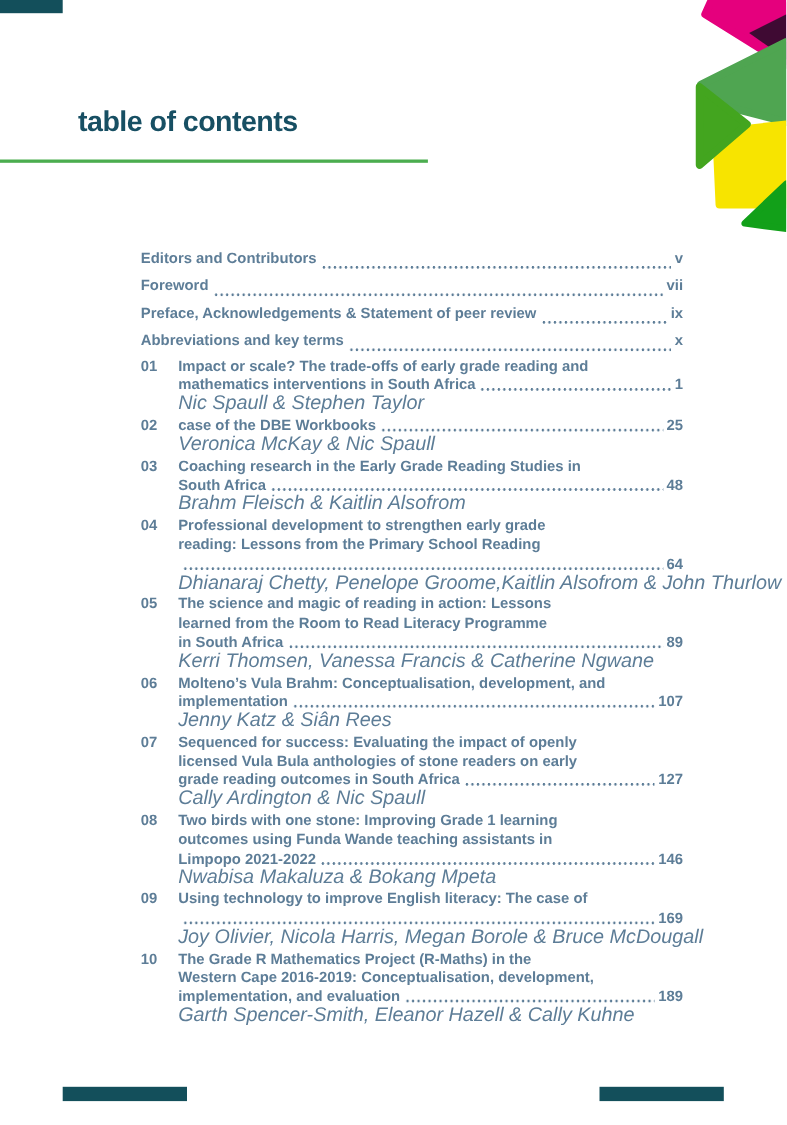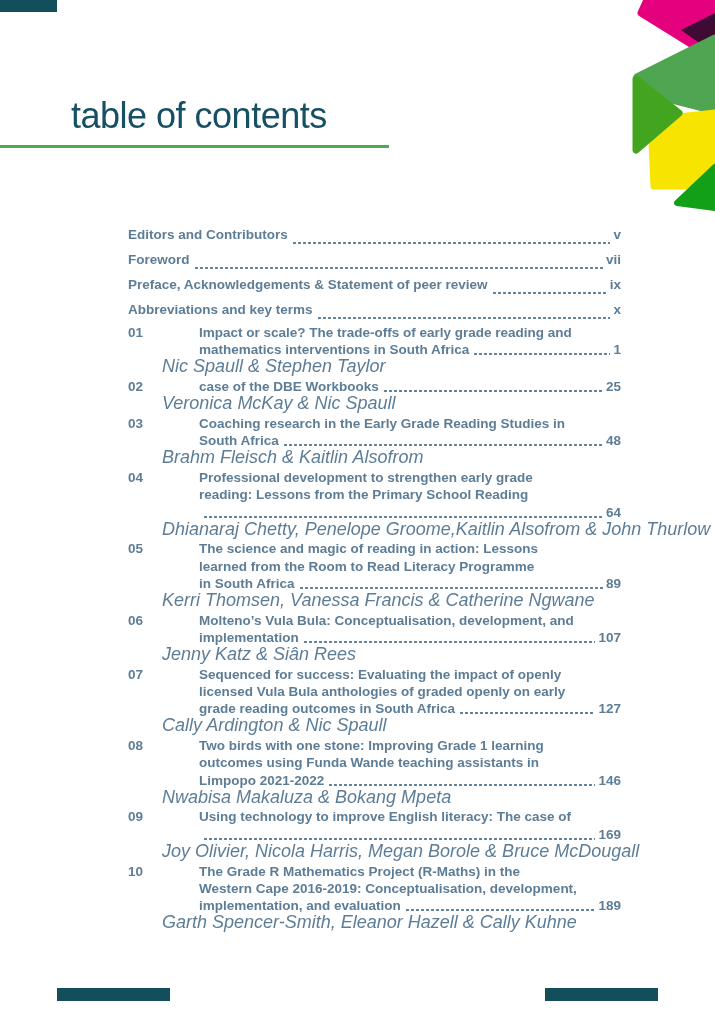--- a/index.html
+++ b/index.html
@@ -6,21 +6,21 @@
   #page{
     position:relative;
     width:715px;height:1023px;
     background:#ffffff;
     overflow:hidden;
     font-family:"Liberation Sans", sans-serif;
   }
   
   .page-title{
     position:absolute;left:71px;top:95px;
-    font-size:36px;font-weight:normal;
+    font-size:26px;font-weight:bold;
     letter-spacing:-0.5px;
     color:var(--teal,#174f63);
   }
   .title-rule{
     position:absolute;left:0;top:145px;
     width:389px;height:3px;
     background:var(--green,#4bad4f);
   }
   
   .ribbon{position:absolute;top:0;right:0;width:90px;height:212px;}
@@ -42,21 +42,20 @@
   .chapters{margin-top:2px;}
   .chapter{display:flex;margin-bottom:2.5px;}
   .ch-num{
     width:34px;flex:0 0 34px;
     font-size:13.5px;font-weight:700;line-height:17.2px;
   }
   .ch-body{flex:1;min-width:0;}
   .ch-line{
     font-size:13.5px;font-weight:700;line-height:17.2px;
     white-space:nowrap;
-    margin-left:37px;
   }
   .ch-line.last{display:flex;align-items:baseline;}
   .leader{
     flex:1;min-width:18px;
     align-self:flex-end;height:14px;
     margin:0 3px 0 4px;
     background-image:radial-gradient(circle, var(--body,#5d7d97) 1.1px, rgba(0,0,0,0) 1.35px);
     background-size:5px 4px;
     background-repeat:repeat-x;
     background-position:left bottom 2px;
@@ -168,34 +167,34 @@
               <span>in South Africa </span>
               <span class="leader"></span>
               <span class="pagenum">89</span>
             </div>
             <div class="authors">Kerri Thomsen, Vanessa Francis &amp; Catherine Ngwane</div>
           </div>
         </div>
         <div class="chapter">
           <div class="ch-num">06</div>
           <div class="ch-body">
-            <div class="ch-line">Molteno’s Vula Bula: Conceptualisation, development, and</div>
+            <div class="ch-line">Molteno’s Vula Brahm: Conceptualisation, development, and</div>
             <div class="ch-line last">
               <span>implementation </span>
               <span class="leader"></span>
               <span class="pagenum">107</span>
             </div>
             <div class="authors">Jenny Katz &amp; Siân Rees</div>
           </div>
         </div>
         <div class="chapter">
           <div class="ch-num">07</div>
           <div class="ch-body">
             <div class="ch-line">Sequenced for success: Evaluating the impact of openly</div>
-            <div class="ch-line">licensed Vula Bula anthologies of graded openly on early</div>
+            <div class="ch-line">licensed Vula Bula anthologies of stone readers on early</div>
             <div class="ch-line last">
               <span>grade reading outcomes in South Africa </span>
               <span class="leader"></span>
               <span class="pagenum">127</span>
             </div>
             <div class="authors">Cally Ardington &amp; Nic Spaull</div>
           </div>
         </div>
         <div class="chapter">
           <div class="ch-num">08</div>

